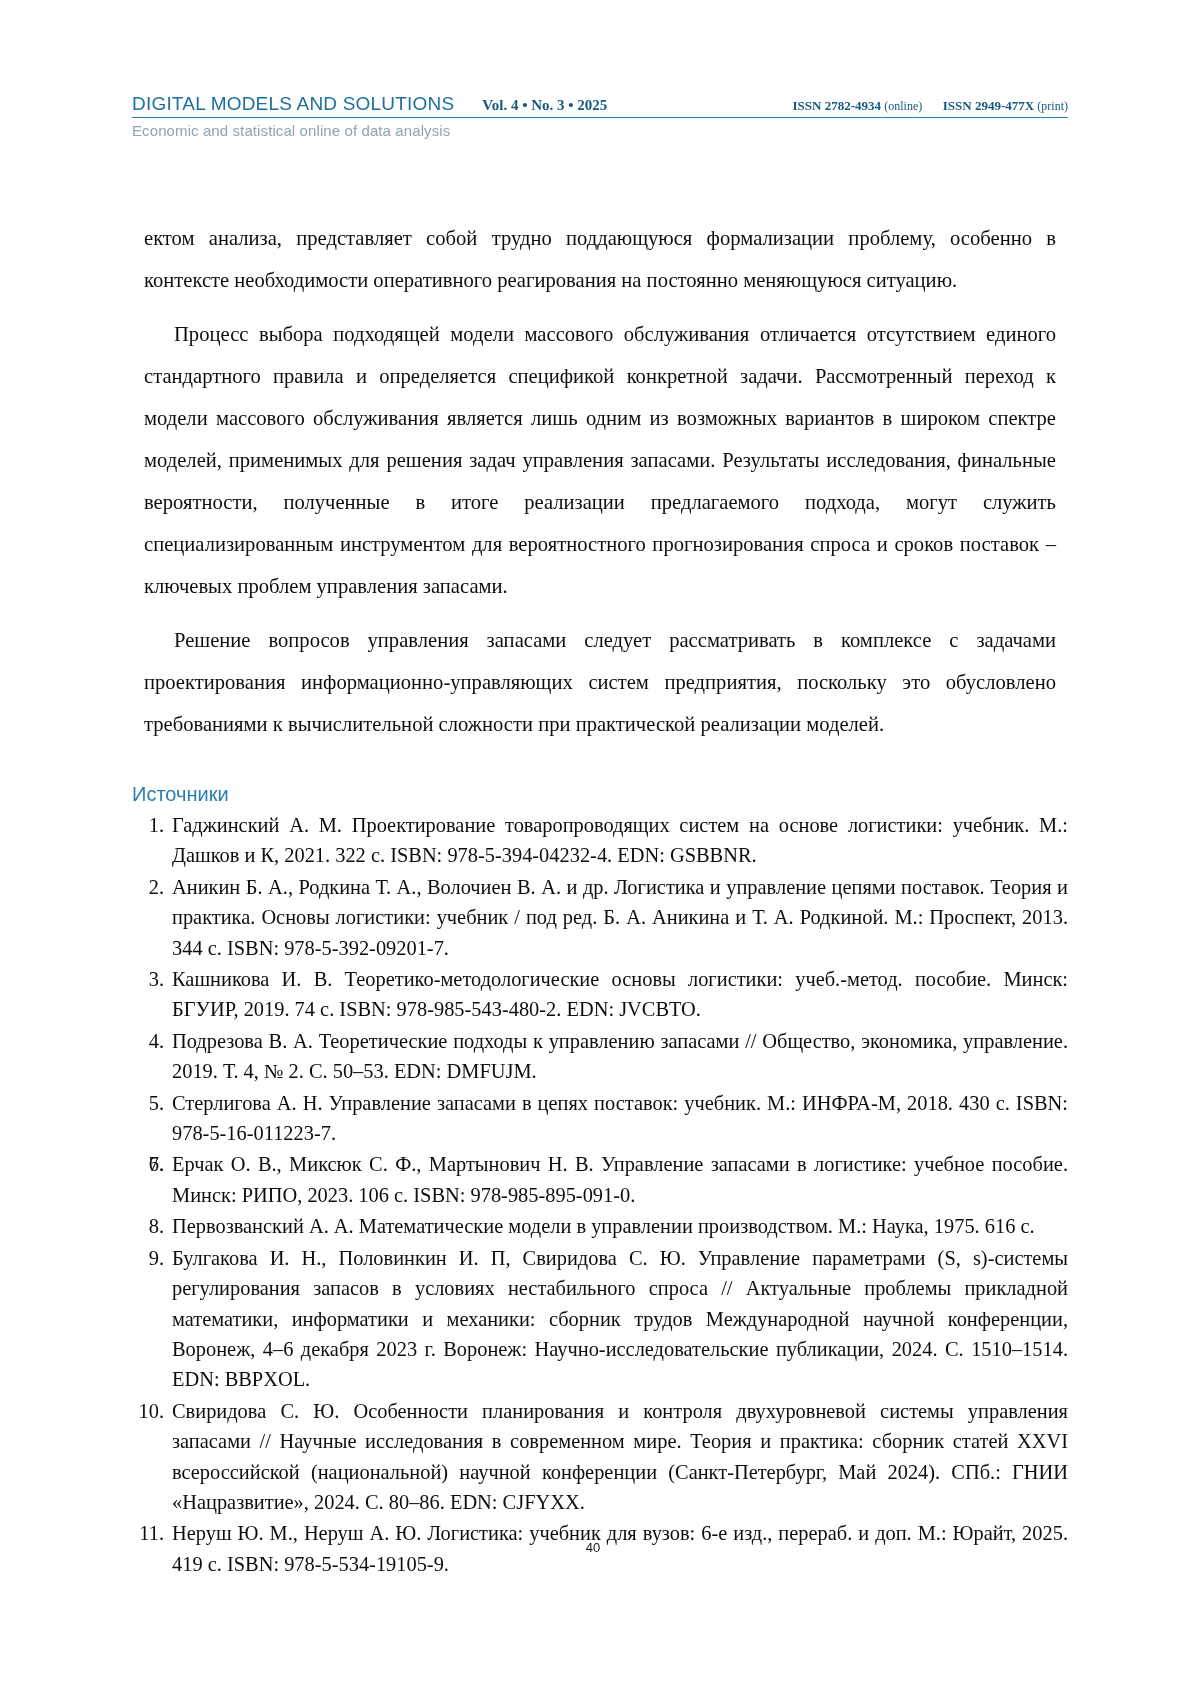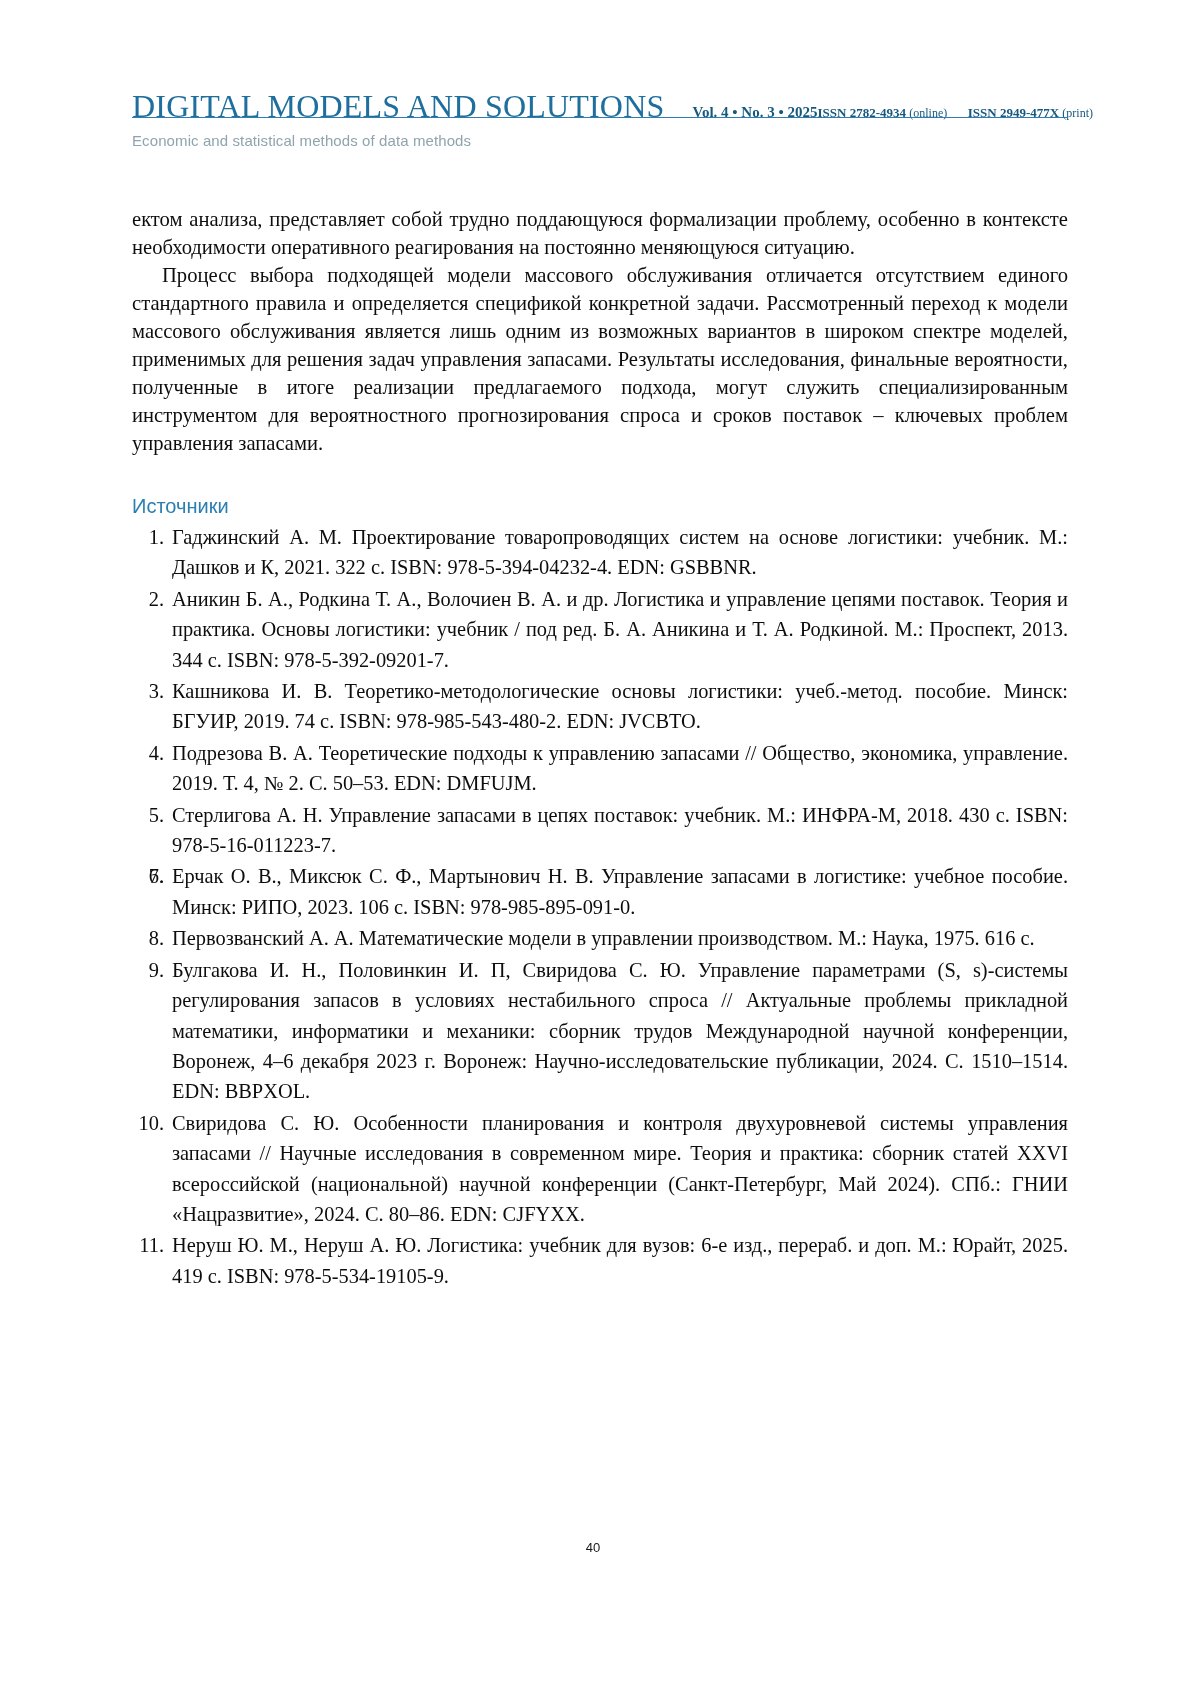--- a/index.html
+++ b/index.html
@@ -25,22 +25,22 @@
     left: 132px;
     top: 88px;
     width: 936px;
   }
   .header-row {
     display: flex;
     align-items: baseline;
     width: 100%;
   }
   .journal-title {
-    font-family: Liberation Serif, serif;
-    font-size: 32px;
+    font-family: Liberation Sans, sans-serif;
+    font-size: 19px;
     letter-spacing: 0.2px;
     color: #1f6f9e;
     font-weight: 500;
     white-space: nowrap;
   }
   .issue-info {
     font-family: "Liberation Serif", serif;
     font-size: 15px;
     font-weight: bold;
     color: #16597f;
@@ -75,23 +75,23 @@
   }
 
   
   .content {
     position: absolute;
     left: 132px;
     top: 205px;
     width: 936px;
   }
   p.body {
-    margin: 0;
+    margin: 12px;
     font-size: 20.6px;
-    line-height: 28px;
+    line-height: 42px;
     text-align: justify;
     text-justify: inter-word;
     hyphens: manual;
   }
   p.body.indent { text-indent: 30px; }
 
   
   .refs-heading {
     margin-top: 38px;
     margin-bottom: 4px;
@@ -145,27 +145,28 @@
       <div class="journal-title">DIGITAL MODELS AND SOLUTIONS</div>
       <div class="issue-info">Vol. 4 • No. 3 • 2025</div>
       <div class="issn-block">
         <b>ISSN 2782-4934</b>
         <span class="small">(online)</span>
         <span class="issn-gap"></span>
         <b>ISSN 2949-477X</b>
         <span class="small">(print)</span>
       </div>
     </div>
-    <div class="header-sub">Economic and statistical methods of data methods</div>
+    <div class="header-sub">Economic and statistical online of data analysis</div>
   </div>
   <div class="header-rule"></div>
 
   <div class="content">
     <p class="body">ектом анализа, представляет собой трудно поддающуюся формализации проблему, особенно в контексте необходимости оперативного реагирования на постоянно меняющуюся ситуацию.</p>
     <p class="body indent">Процесс выбора подходящей модели массового обслуживания отличается отсутствием единого стандартного правила и определяется спецификой конкретной задачи. Рассмотренный переход к модели массового обслуживания является лишь одним из возможных вариантов в широком спектре моделей, применимых для решения задач управления запасами. Результаты исследования, финальные вероятности, полученные в итоге реализации предлагаемого подхода, могут служить специализированным инструментом для вероятностного прогнозирования спроса и сроков поставок – ключевых проблем управления запасами.</p>
+    <p class="body indent">Решение вопросов управления запасами следует рассматривать в комплексе с задачами проектирования информационно-управляющих систем предприятия, поскольку это обусловлено требованиями к вычислительной сложности при практической реализации моделей.</p>
 
     <div class="refs-heading">Источники</div>
 
     <ol class="refs">
       <li>
         <span class="num">1.</span>
         <span>Гаджинский А. М. Проектирование товаропроводящих систем на основе логистики: учебник. М.: Дашков и К, 2021. 322 с. ISBN: 978-5-394-04232-4. EDN: GSBBNR.</span>
       </li>
       <li>
         <span class="num">2.</span>

